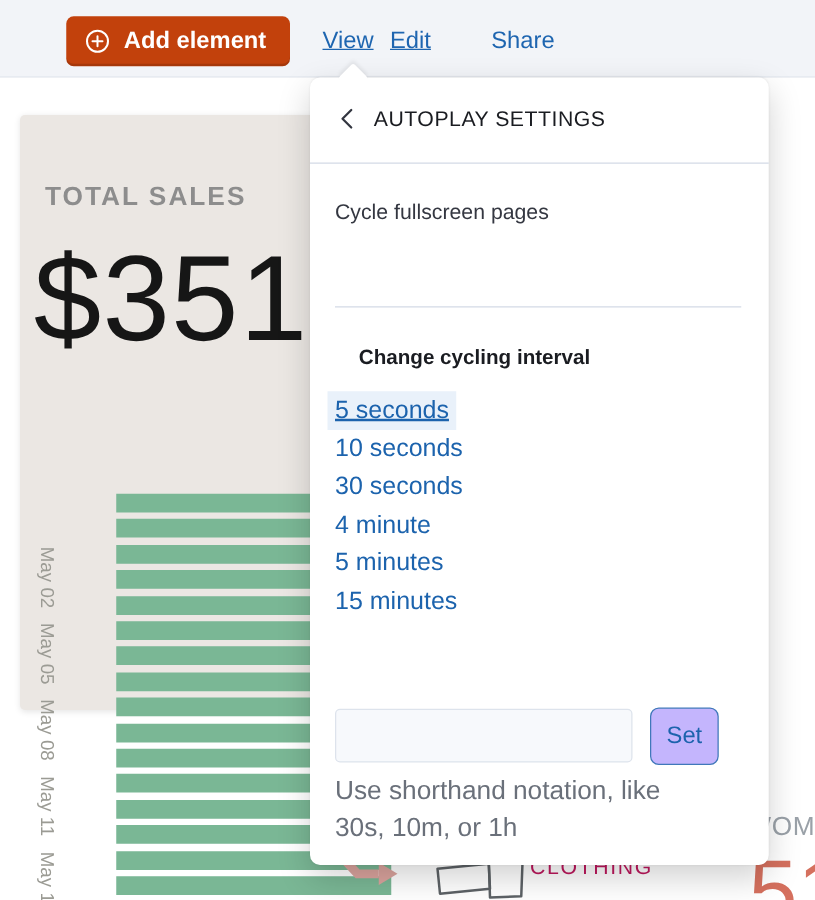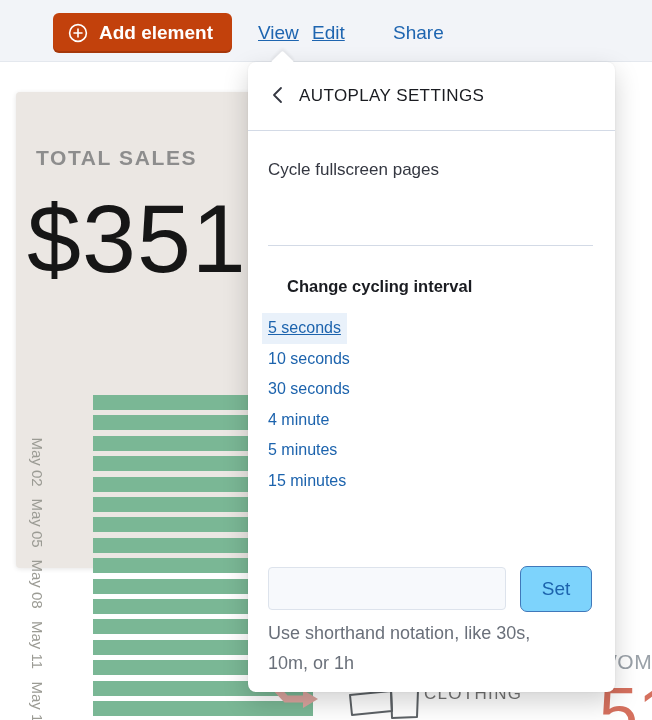--- a/index.html
+++ b/index.html
@@ -51,21 +51,21 @@
     position:absolute; left:21px; white-space:nowrap;
     transform:translate(-50%,-50%) rotate(90deg);
     font-size:15px; color:#9b9b94;
   }
 
   
   .pink-arrow { position:absolute; left:262px; top:684px; z-index:2; }
   .clothing-icon { position:absolute; left:346px; top:686px; z-index:2; }
   .clothing-label {
     position:absolute; left:424px; top:684px; z-index:2;
-    font-size:17px; letter-spacing:1.3px; color:#737373;
+    font-size:17px; letter-spacing:1.3px; color:#be185d;
   }
   .women-label {
     position:absolute; left:597px; top:650px; z-index:2;
     font-size:21px; letter-spacing:0.5px; color:#9aa1a8; white-space:nowrap;
   }
   .red-metric {
     position:absolute; left:599px; top:678px; z-index:2; line-height:1;
     font-size:70px; color:#d5705e; white-space:nowrap;
   }
 
@@ -91,42 +91,42 @@
   }
   .cycle-label   { position:absolute; left:20px; top:98px;  font-size:17px; color:#343741; }
   .cycle-value   { position:absolute; left:20px; top:127px; font-size:20px; font-weight:700; color:#1a1c21; }
   .pop-hr        { position:absolute; left:20px; right:22px; top:183px; height:0; border-top:1px solid #d3dae6; }
   .interval-heading, .custom-heading {
     position:absolute; left:20px; font-size:16.5px; font-weight:700; color:#1a1c21;margin-left:19px;
   }
   .interval-heading { top:215px; }
   .interval-list { position:absolute; left:20px; top:251px; display:flex; flex-direction:column; }
   .interval-link {
-    font-size:16px; line-height:30.6px; color:#1c63ad;
+    font-size:20px; line-height:30.6px; color:#1c63ad;
     text-decoration:none; width:max-content; cursor:pointer;
   }
   .interval-link.highlighted {
     background:#e9f1fa; text-decoration:underline; padding:0 6px; margin-left:-6px;
   }
   .custom-heading { top:478px; }
   .custom-input {
     position:absolute; left:20px; top:505px; width:238px; height:43px;
     background:#f7f9fc; border:1px solid #dde3ec; border-radius:4px;
     font-family:"Liberation Sans",sans-serif; font-size:17px; color:#343741;
     padding:0 10px;
   }
   .set-btn {
-    position:absolute; left:272px; top:504px; width:72px; height:46px;
-    background:#7dd3fc; border:1px solid #4078ba; border-radius:7px;
+    position:absolute; left:272px; top:504px; width:55px; height:46px;
+    background:#c4b5fd; border:1px solid #4078ba; border-radius:7px;
     color:#1c63ad; font-family:"Liberation Sans",sans-serif; font-size:19px;
     cursor:pointer;
   }
   .helper-text {
     position:absolute; left:20px; top:556px; width:295px;
-    font-size:18px; line-height:30px; color:#6a707a;
+    font-size:21px; line-height:30px; color:#6a707a;
   }
 </style>
 </head>
 <body>
 
 <div id="screen">
 
   <div class="toolbar">
     <button class="add-btn">
       <span>

